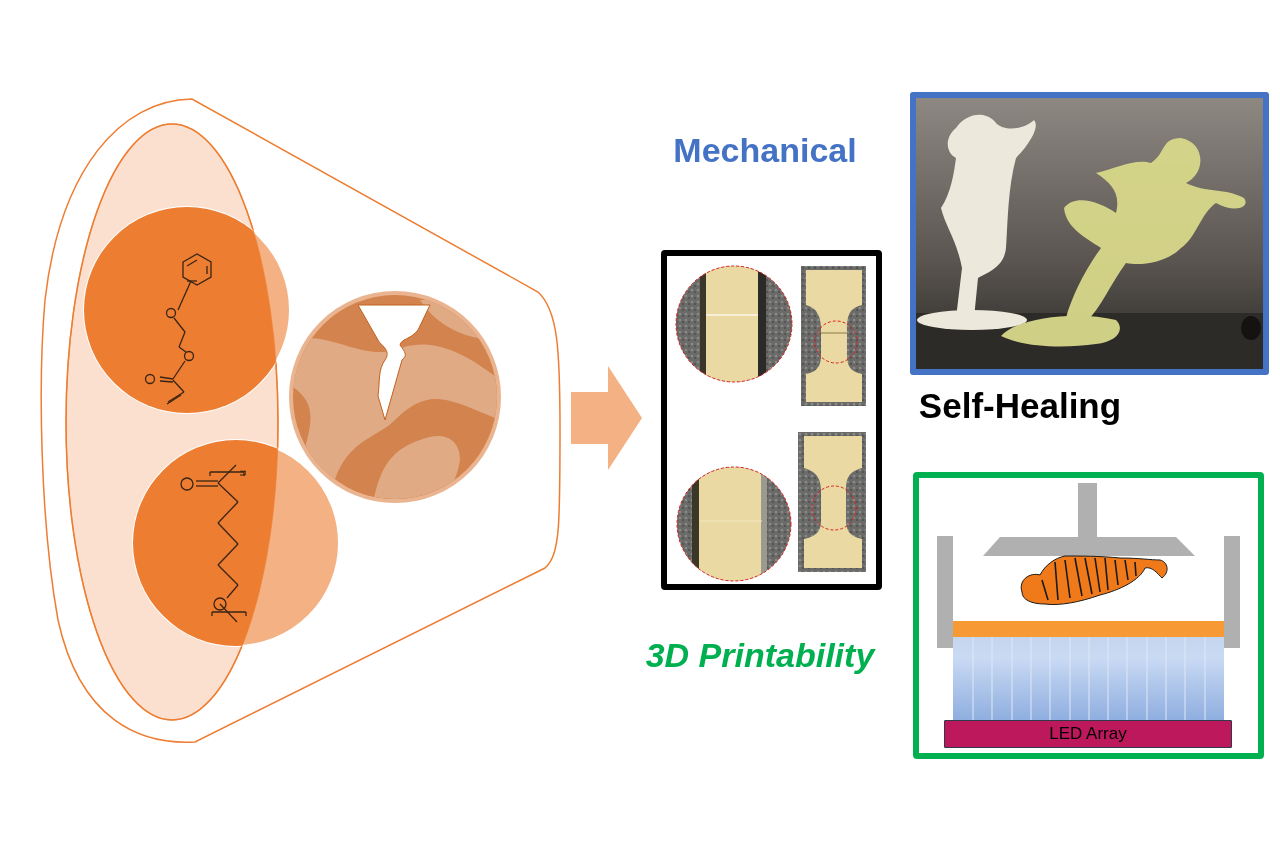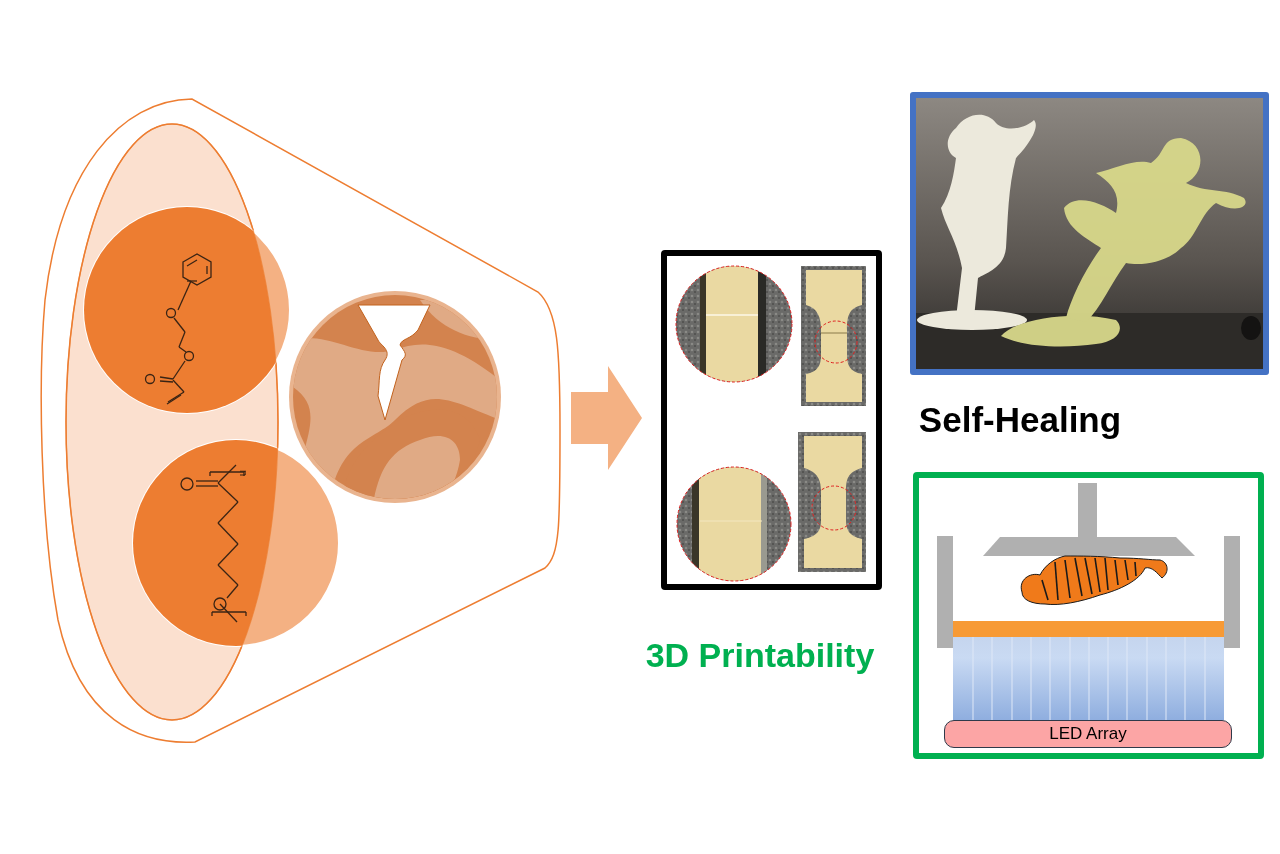--- a/index.html
+++ b/index.html
@@ -2,30 +2,30 @@
 <html><head>
   <meta charset="utf-8">
   <style>
     html, body { margin: 0; padding: 0; background: #ffffff; }
     body { width: 1280px; height: 854px; position: relative; overflow: hidden;
            font-family: "Liberation Sans", sans-serif; }
     .abs { position: absolute; }
     svg.layer { position: absolute; left: 0; top: 0; }
     .label { position: absolute; font-weight: bold; text-align: center; line-height: 1.15; }
     .label-mech { left: 600px; top: 131px; width: 330px; font-size: 34px; }
-    .label-heal { left: 900px; top: 400px; width: 240px; font-size: 35px; color: #000; }
-    .label-print { left: 620px; top: 636px; width: 280px; font-size: 34px; }
+    .label-heal { left: 900px; top: 386px; width: 240px; font-size: 35px; color: #000; }
+    .label-print { left: 620px; top: 636px; width: 280px; font-size: 34px; font-style: italic; }
     .box-black { left: 661px; top: 250px; width: 209px; height: 328px;
                  border: 6px solid #000; border-radius: 4px; background: #fff; }
     .box-blue { left: 910px; top: 92px; width: 347px; height: 271px;
                 border: 6px solid #4472c4; border-radius: 3px; overflow: hidden; }
     .box-green { left: 913px; top: 472px; width: 339px; height: 275px;
                  border: 6px solid #00b050; border-radius: 4px; background: #fff; }
     .led-label { position: absolute; left: 944px; top: 720px; width: 286px; height: 26px;
-                 border: 1px solid #2f3a4a; border-radius: 10px; background: #fca5a5;
+                 border: 1px solid #2f3a4a; border-radius: 1px; background: #be185d;
                  font-size: 17px; text-align: center; line-height: 26px; color: #000; }
   </style>
 </head>
 <body>
 
 <svg class="layer" width="1280" height="854">
 
   <path d="M 192 99 C 120 100 60 170 45 300 C 38 380 40 520 58 620 C 80 720 140 745 195 742
            L 545 568 C 560 555 560 525 560 430 C 560 350 558 310 538 292 L 192 99 Z" fill="none" stroke="#ed7d31" stroke-width="1.5"></path>
 
@@ -98,20 +98,21 @@
       <path d="M 372 510 C 378 470 390 450 420 440 C 445 430 460 440 460 460 C 455 490 440 505 430 510 Z" fill="#e0aa85"></path>
       <path d="M 420 300 C 440 330 470 340 500 340 L 500 300 Z" fill="#e0aa85"></path>
     </g>
     <path d="M 358 305 L 430 305 L 418 330 C 410 340 402 338 400 345 C 405 352 408 355 402 360 L 385 420 L 378 396 C 380 380 378 370 385 360 C 392 350 380 345 378 340 Z" fill="#ffffff" stroke="#c2621d" stroke-width="1"></path>
   </g>
 
   <polygon points="571,392 608,392 608,366 642,418 608,470 608,444 571,444" fill="#f4b183"></polygon>
 </svg>
 
 <div class="label label-mech" style="color:#4472c4;">
+  <div>Mechanical</div>
 </div>
 <div class="label label-heal">Self-Healing</div>
 <div class="label label-print" style="color:#00b050;">3D Printability</div>
 
 <div class="abs box-black"></div>
 <svg class="layer" width="1280" height="854">
   <defs>
     <clipPath id="zc1">
         <circle cx="734" cy="324" r="58"></circle>
       </clipPath>

